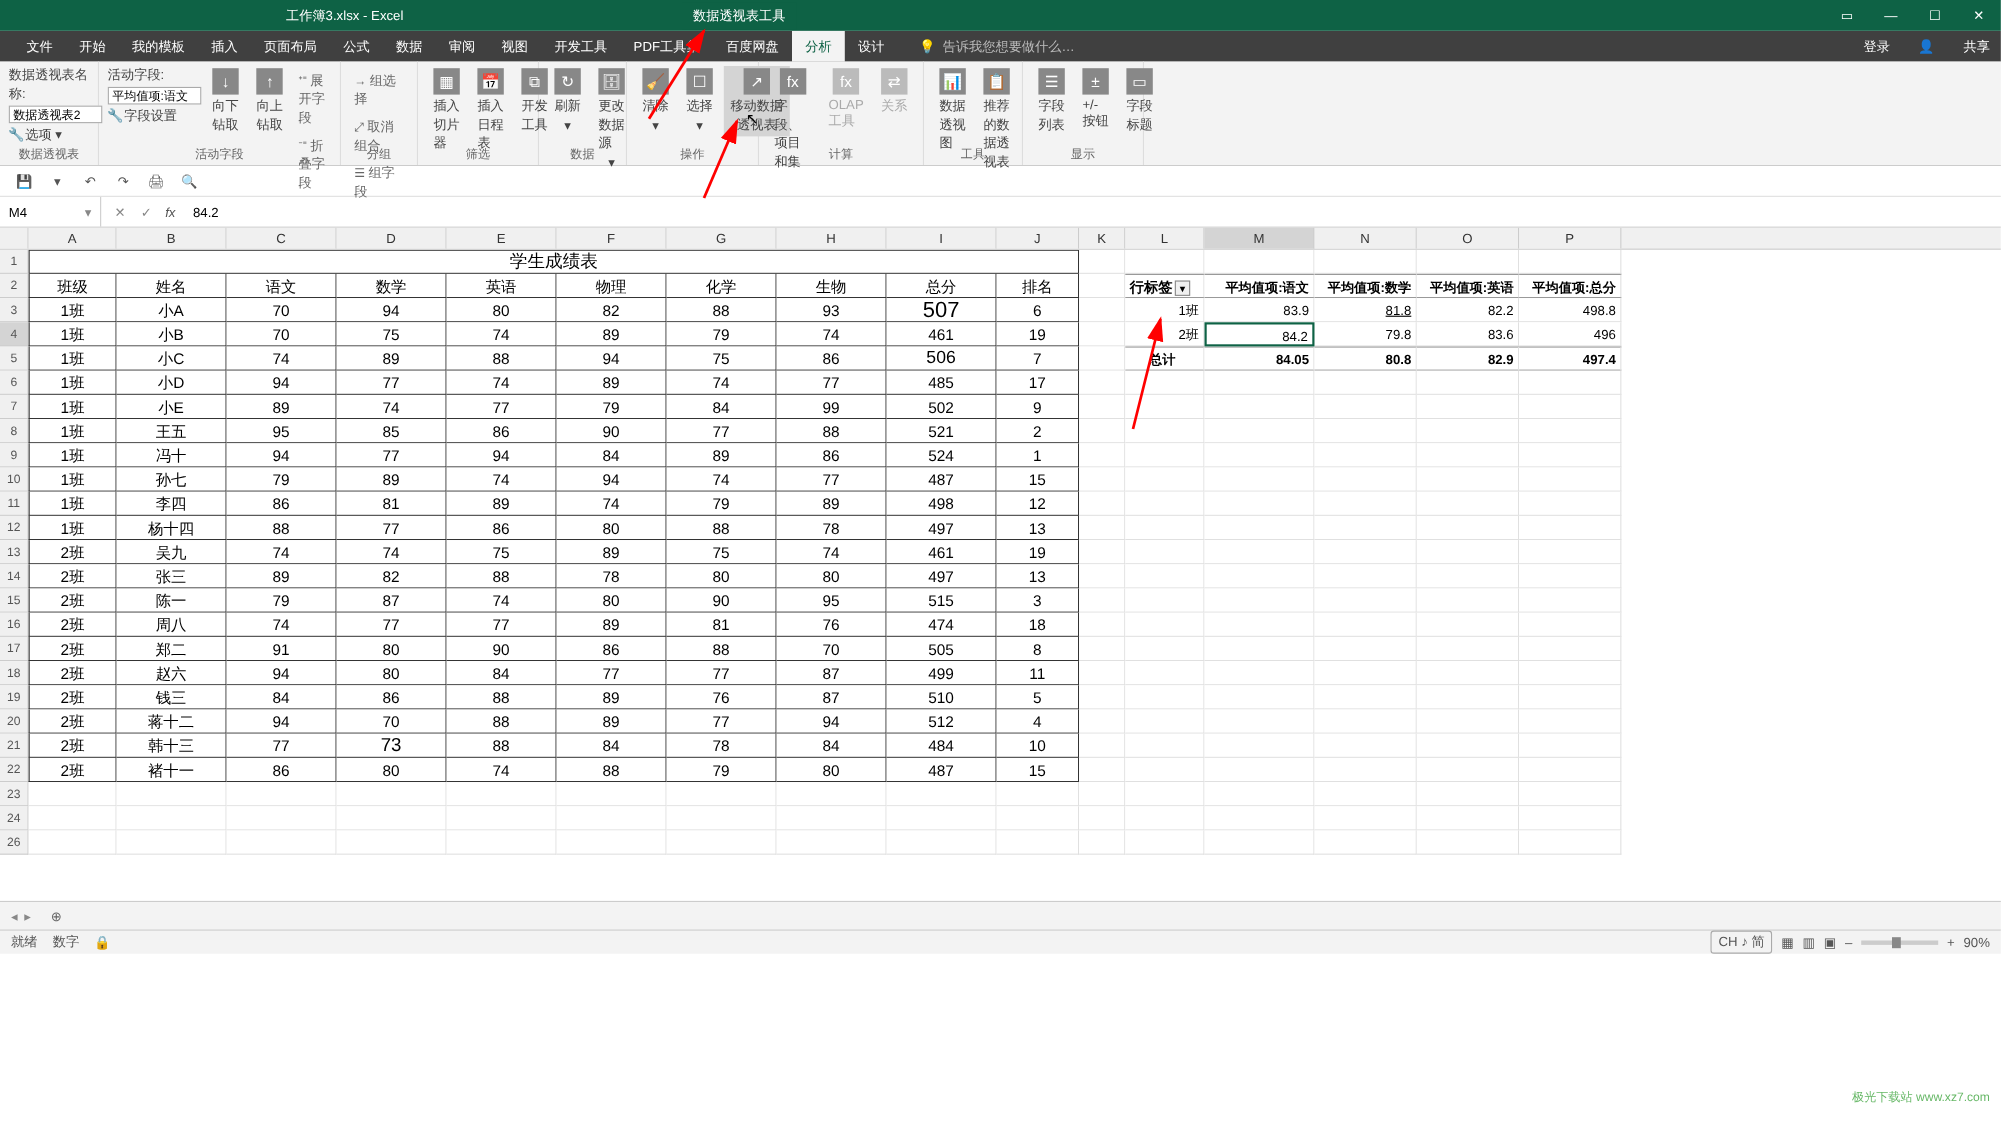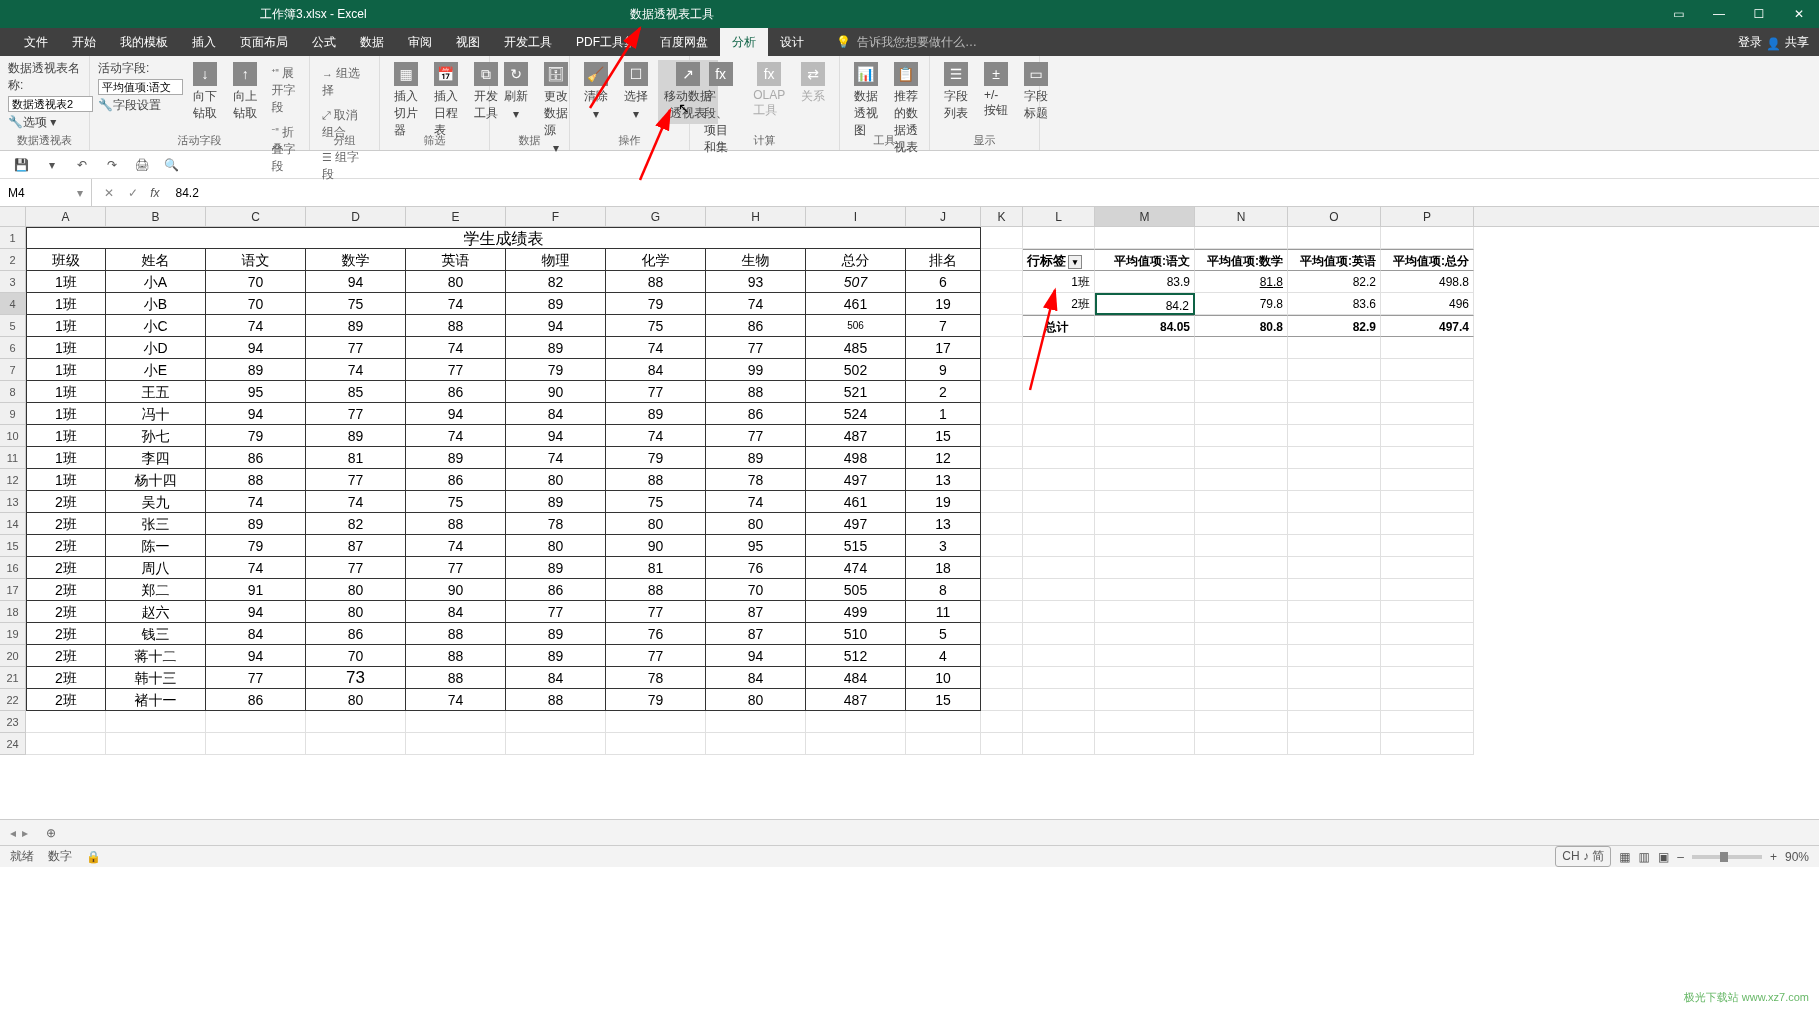--- a/index.html
+++ b/index.html
@@ -5,21 +5,21 @@
 *{margin:0;padding:0;box-sizing:border-box;font-family:"Microsoft YaHei","Segoe UI",sans-serif;font-size:12px}
 body{background:#fff;overflow:hidden;width:1819px;height:1033px;position:relative}
 .title-bar{height:28px;background:#0e6245;display:flex;align-items:center;color:#fff;position:relative}
 .title-text{margin-left:260px;font-size:12px}
 .title-center{position:absolute;left:620px;background:#0e6245;padding:4px 10px;font-size:12px}
 .win-controls{position:absolute;right:0;display:flex;gap:0}
 .win-btn{width:40px;height:28px;display:flex;align-items:center;justify-content:center;color:#fff;cursor:pointer}
 .menu-bar{height:28px;background:#404040;display:flex;align-items:center;color:#fff;padding-left:12px}
 .menu-item{padding:0 12px;height:28px;display:flex;align-items:center;cursor:pointer}
 .menu-item.active{background:#f3f3f3;color:#0e6245}
-.menu-right{margin-left:auto;display:flex;align-items:flex-end;padding-right:10px;gap:4px}
+.menu-right{margin-left:auto;display:flex;align-items:center;padding-right:10px;gap:26px}
 .ribbon{height:95px;background:#f3f3f3;border-bottom:1px solid #ccc;display:flex}
 .rib-grp{border-right:1px solid #ddd;padding:4px 8px;display:flex;flex-direction:column;position:relative}
 .rib-grp-label{position:absolute;bottom:2px;left:0;right:0;text-align:center;color:#666;font-size:11px}
 .rib-row{display:flex;gap:4px;align-items:flex-start}
 .rib-field{display:flex;flex-direction:column;gap:2px;font-size:11px;color:#444}
 .rib-input{border:1px solid #aaa;background:#fff;padding:1px 3px;width:85px;font-size:11px}
 .rib-btn-v{display:flex;flex-direction:column;align-items:center;gap:2px;padding:2px 6px;cursor:pointer;color:#444}
 .rib-icon{width:24px;height:24px;background:#888;display:flex;align-items:center;justify-content:center;color:#fff;font-size:14px}
 .rib-btn-sm{font-size:11px;color:#666;padding:1px 4px;cursor:pointer}
 .rib-btn-v.highlighted{background:#d4d4d4}
@@ -306,21 +306,21 @@
       <div class="row">
         <div class="row-h">3</div>
         <div class="cell " style="width: 80px; border-top: none; border-right: 1px solid rgb(51, 51, 51); border-bottom: 1px solid rgb(51, 51, 51); border-left: 1px solid rgb(51, 51, 51); border-image: initial; font-size: 14px;">1班</div>
         <div class="cell " style="width: 100px; border-top: none; border-right: 1px solid rgb(51, 51, 51); border-bottom: 1px solid rgb(51, 51, 51); border-left: none; border-image: initial; font-size: 14px;">小A</div>
         <div class="cell " style="width: 100px; border-top: none; border-right: 1px solid rgb(51, 51, 51); border-bottom: 1px solid rgb(51, 51, 51); border-left: none; border-image: initial; font-size: 14px;">70</div>
         <div class="cell " style="width: 100px; border-top: none; border-right: 1px solid rgb(51, 51, 51); border-bottom: 1px solid rgb(51, 51, 51); border-left: none; border-image: initial; font-size: 14px;">94</div>
         <div class="cell " style="width: 100px; border-top: none; border-right: 1px solid rgb(51, 51, 51); border-bottom: 1px solid rgb(51, 51, 51); border-left: none; border-image: initial; font-size: 14px;">80</div>
         <div class="cell " style="width: 100px; border-top: none; border-right: 1px solid rgb(51, 51, 51); border-bottom: 1px solid rgb(51, 51, 51); border-left: none; border-image: initial; font-size: 14px;">82</div>
         <div class="cell " style="width: 100px; border-top: none; border-right: 1px solid rgb(51, 51, 51); border-bottom: 1px solid rgb(51, 51, 51); border-left: none; border-image: initial; font-size: 14px;">88</div>
         <div class="cell " style="width: 100px; border-top: none; border-right: 1px solid rgb(51, 51, 51); border-bottom: 1px solid rgb(51, 51, 51); border-left: none; border-image: initial; font-size: 14px;">93</div>
-        <div class="cell " style="width: 100px; border-top: none; border-right: 1px solid rgb(51, 51, 51); border-bottom: 1px solid rgb(51, 51, 51); border-left: none; border-image: initial; font-size: 14px; font-style: italic;">507</div>
+        <div class="cell " style="width: 100px; border-top: none; border-right: 1px solid rgb(51, 51, 51); border-bottom: 1px solid rgb(51, 51, 51); border-left: none; border-image: initial; font-size: 20px;">507</div>
         <div class="cell " style="width: 75px; border-top: none; border-right: 1px solid rgb(51, 51, 51); border-bottom: 1px solid rgb(51, 51, 51); border-left: none; border-image: initial; font-size: 14px;">6</div>
         <div class="cell " style="width: 42px;"></div>
         <div class="cell " style="width: 72px; text-align: right; padding-right: 4px;">1班</div>
         <div class="cell " style="width: 100px; text-align: right; padding-right: 4px;">83.9</div>
         <div class="cell " style="width: 93px; text-align: right; padding-right: 4px; text-decoration: underline;">81.8</div>
         <div class="cell " style="width: 93px; text-align: right; padding-right: 4px;">82.2</div>
         <div class="cell " style="width: 93px; text-align: right; padding-right: 4px;">498.8</div>
       </div>
       <div class="row">
         <div class="row-h sel">4</div>
@@ -344,21 +344,21 @@
       <div class="row">
         <div class="row-h">5</div>
         <div class="cell " style="width: 80px; border-top: none; border-right: 1px solid rgb(51, 51, 51); border-bottom: 1px solid rgb(51, 51, 51); border-left: 1px solid rgb(51, 51, 51); border-image: initial; font-size: 14px;">1班</div>
         <div class="cell " style="width: 100px; border-top: none; border-right: 1px solid rgb(51, 51, 51); border-bottom: 1px solid rgb(51, 51, 51); border-left: none; border-image: initial; font-size: 14px;">小C</div>
         <div class="cell " style="width: 100px; border-top: none; border-right: 1px solid rgb(51, 51, 51); border-bottom: 1px solid rgb(51, 51, 51); border-left: none; border-image: initial; font-size: 14px;">74</div>
         <div class="cell " style="width: 100px; border-top: none; border-right: 1px solid rgb(51, 51, 51); border-bottom: 1px solid rgb(51, 51, 51); border-left: none; border-image: initial; font-size: 14px;">89</div>
         <div class="cell " style="width: 100px; border-top: none; border-right: 1px solid rgb(51, 51, 51); border-bottom: 1px solid rgb(51, 51, 51); border-left: none; border-image: initial; font-size: 14px;">88</div>
         <div class="cell " style="width: 100px; border-top: none; border-right: 1px solid rgb(51, 51, 51); border-bottom: 1px solid rgb(51, 51, 51); border-left: none; border-image: initial; font-size: 14px;">94</div>
         <div class="cell " style="width: 100px; border-top: none; border-right: 1px solid rgb(51, 51, 51); border-bottom: 1px solid rgb(51, 51, 51); border-left: none; border-image: initial; font-size: 14px;">75</div>
         <div class="cell " style="width: 100px; border-top: none; border-right: 1px solid rgb(51, 51, 51); border-bottom: 1px solid rgb(51, 51, 51); border-left: none; border-image: initial; font-size: 14px;">86</div>
-        <div class="cell " style="width: 100px; border-top: none; border-right: 1px solid rgb(51, 51, 51); border-bottom: 1px solid rgb(51, 51, 51); border-left: none; border-image: initial; font-size: 10px;">506</div>
+        <div class="cell " style="width: 100px; border-top: none; border-right: 1px solid rgb(51, 51, 51); border-bottom: 1px solid rgb(51, 51, 51); border-left: none; border-image: initial; font-size: 16px;">506</div>
         <div class="cell " style="width: 75px; border-top: none; border-right: 1px solid rgb(51, 51, 51); border-bottom: 1px solid rgb(51, 51, 51); border-left: none; border-image: initial; font-size: 14px;">7</div>
         <div class="cell " style="width: 42px;"></div>
         <div class="cell " style="width: 72px; font-weight: bold; border-top: 1px solid rgb(153, 153, 153); border-bottom: 1px solid rgb(153, 153, 153); padding-right: 4px;">总计</div>
         <div class="cell " style="width: 100px; font-weight: bold; border-top: 1px solid rgb(153, 153, 153); border-bottom: 1px solid rgb(153, 153, 153); text-align: right; padding-right: 4px;">84.05</div>
         <div class="cell " style="width: 93px; font-weight: bold; border-top: 1px solid rgb(153, 153, 153); border-bottom: 1px solid rgb(153, 153, 153); text-align: right; padding-right: 4px;">80.8</div>
         <div class="cell " style="width: 93px; font-weight: bold; border-top: 1px solid rgb(153, 153, 153); border-bottom: 1px solid rgb(153, 153, 153); text-align: right; padding-right: 4px;">82.9</div>
         <div class="cell " style="width: 93px; font-weight: bold; border-top: 1px solid rgb(153, 153, 153); border-bottom: 1px solid rgb(153, 153, 153); text-align: right; padding-right: 4px;">497.4</div>
       </div>
       <div class="row">
         <div class="row-h">6</div>
@@ -697,20 +697,39 @@
         <div class="cell " style="width: 75px;"></div>
         <div class="cell " style="width: 42px;"></div>
         <div class="cell " style="width: 72px;"></div>
         <div class="cell " style="width: 100px;"></div>
         <div class="cell " style="width: 93px;"></div>
         <div class="cell " style="width: 93px;"></div>
         <div class="cell " style="width: 93px;"></div>
       </div>
       <div class="row">
         <div class="row-h">24</div>
+        <div class="cell " style="width: 80px;"></div>
+        <div class="cell " style="width: 100px;"></div>
+        <div class="cell " style="width: 100px;"></div>
+        <div class="cell " style="width: 100px;"></div>
+        <div class="cell " style="width: 100px;"></div>
+        <div class="cell " style="width: 100px;"></div>
+        <div class="cell " style="width: 100px;"></div>
+        <div class="cell " style="width: 100px;"></div>
+        <div class="cell " style="width: 100px;"></div>
+        <div class="cell " style="width: 75px;"></div>
+        <div class="cell " style="width: 42px;"></div>
+        <div class="cell " style="width: 72px;"></div>
+        <div class="cell " style="width: 100px;"></div>
+        <div class="cell " style="width: 93px;"></div>
+        <div class="cell " style="width: 93px;"></div>
+        <div class="cell " style="width: 93px;"></div>
+      </div>
+      <div class="row">
+        <div class="row-h">26</div>
         <div class="cell " style="width: 80px;"></div>
         <div class="cell " style="width: 100px;"></div>
         <div class="cell " style="width: 100px;"></div>
         <div class="cell " style="width: 100px;"></div>
         <div class="cell " style="width: 100px;"></div>
         <div class="cell " style="width: 100px;"></div>
         <div class="cell " style="width: 100px;"></div>
         <div class="cell " style="width: 100px;"></div>
         <div class="cell " style="width: 100px;"></div>
         <div class="cell " style="width: 75px;"></div>

